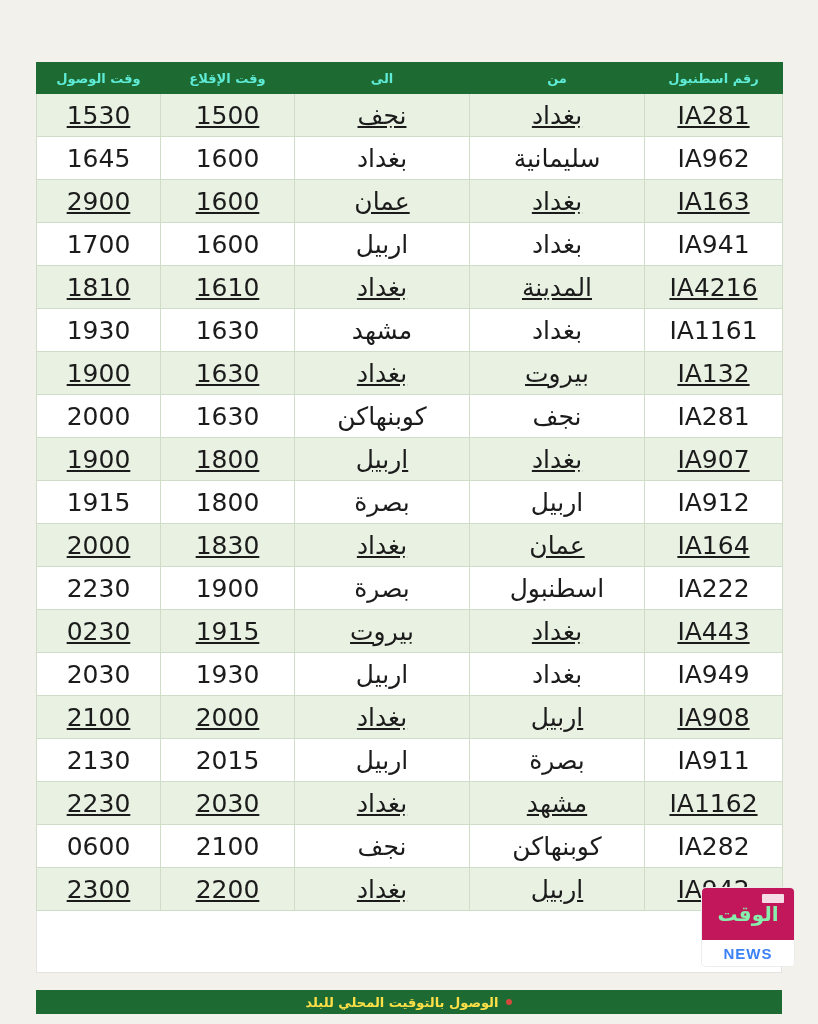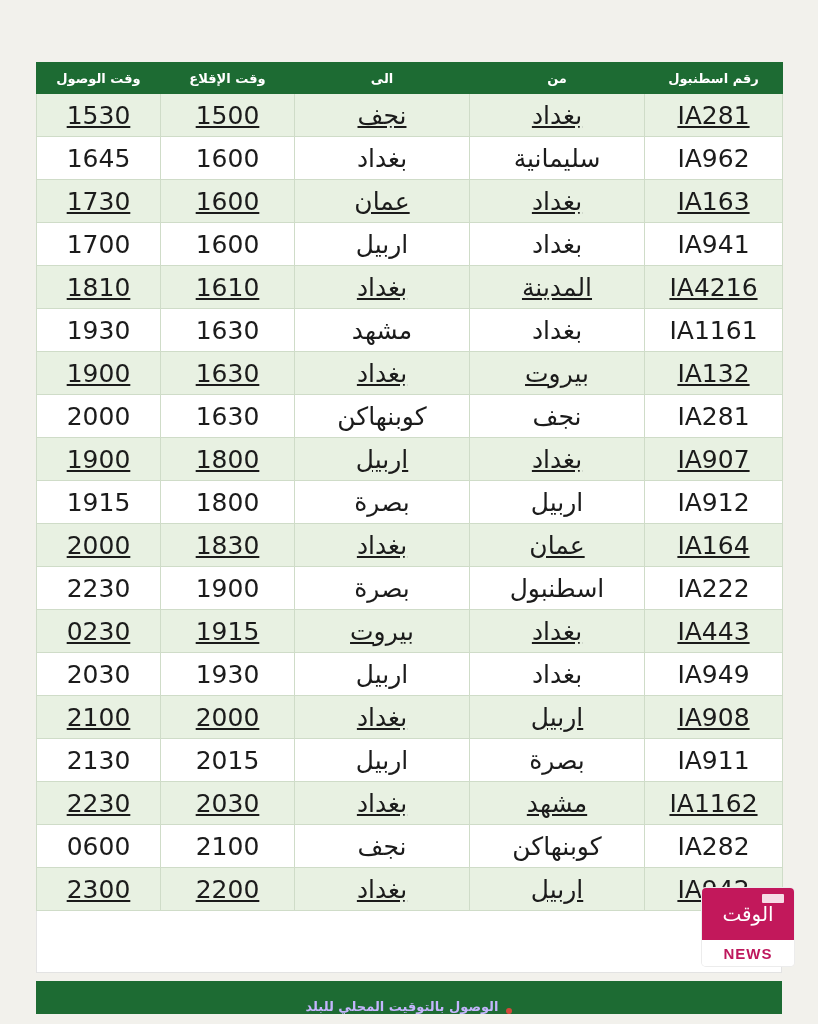--- a/index.html
+++ b/index.html
@@ -27,21 +27,21 @@
     background: #ffffff;
   }
   table.flights {
     width: 746px;
     border-collapse: collapse;
     direction: rtl;
     table-layout: fixed;
   }
   table.flights thead th {
     background: #1d6b33;
-    color: #ffffff;
+    color: #5eead4;
     font-size: 13px;
     font-weight: bold;
     height: 30px;
     padding: 0;
     text-align: center;
     border: 1px solid #1d6b33;
     font-family: "DejaVu Sans", sans-serif;
   }
   table.flights tbody td {
     height: 42px;
@@ -82,25 +82,25 @@
     background: #ffffff;
     border: 1px solid #e3e3e3;
     border-top: none;
     box-sizing: border-box;
   }
   .footer-bar {
     position: absolute;
     left: 36px;
     bottom: 10px;
     width: 746px;
-    height: 33px;
+    height: 24px;
     background: #1d6b33;
-    color: #c4b5fd;
+    color: #fde047;
     display: flex;
-    align-items: flex-end;
+    align-items: center;
     justify-content: center;
     direction: rtl;
   }
   .footer-bar .note {
     font-size: 13px;
     font-weight: bold;
     font-family: "DejaVu Sans", sans-serif;
   }
   .footer-bar .dot {
     display: inline-block;
@@ -124,23 +124,23 @@
   }
   .logo .logo-top {
     height: 52px;
     background: #c2185b;
     display: flex;
     align-items: center;
     justify-content: center;
     position: relative;
   }
   .logo .logo-word {
-    color: #ffffff;
+    color: #86efac;
     font-size: 20px;
-    font-weight: normal;
+    font-weight: bold;
     direction: rtl;
     font-family: "DejaVu Sans", sans-serif;
   }
   .logo .logo-tick {
     position: absolute;
     top: 6px;
     right: 10px;
     width: 22px;
     height: 9px;
     background: #ffffff;
@@ -148,21 +148,21 @@
     border-radius: 1px;
   }
   .logo .logo-bottom {
     height: 26px;
     background: #ffffff;
     display: flex;
     align-items: center;
     justify-content: center;
   }
   .logo .logo-news {
-    color: #be185d;
+    color: #3b82f6;
     font-size: 15px;
     font-weight: bold;
     letter-spacing: 1px;
     font-family: "Liberation Sans", sans-serif;
   }
 </style>
 </head>
 <body>
 
 <div class="page">
@@ -198,21 +198,21 @@
           <td>سليمانية</td>
           <td>بغداد</td>
           <td class="time">1600</td>
           <td class="time">1645</td>
         </tr>
         <tr class="odd">
           <td class="flight-no">IA163</td>
           <td>بغداد</td>
           <td>عمان</td>
           <td class="time">1600</td>
-          <td class="time">1730</td>
+          <td class="time">2900</td>
         </tr>
         <tr class="even">
           <td class="flight-no">IA941</td>
           <td>بغداد</td>
           <td>اربيل</td>
           <td class="time">1600</td>
           <td class="time">1700</td>
         </tr>
         <tr class="odd">
           <td class="flight-no">IA4216</td>

